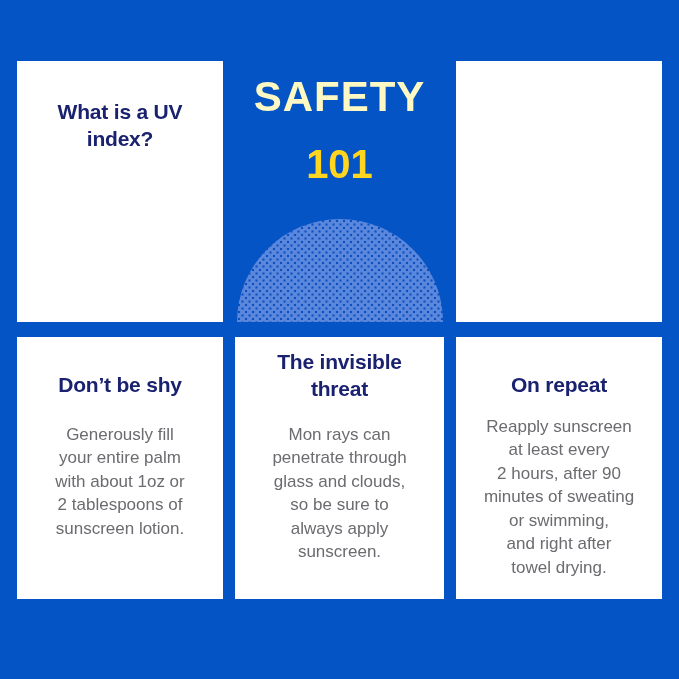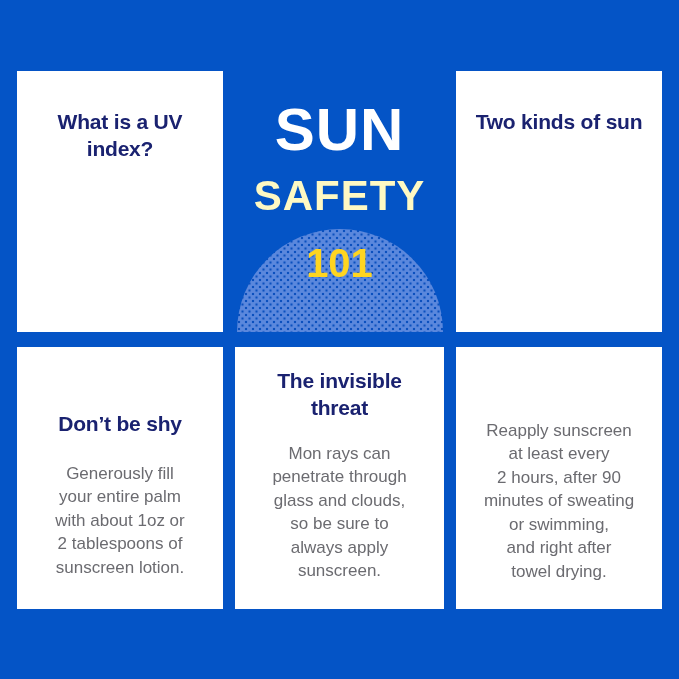--- a/index.html
+++ b/index.html
@@ -17,21 +17,21 @@
     position: relative;
     width: 679px;
     height: 679px;
     background: #0454c6;
   }
 
   
   .grid {
     position: absolute;
     left: 17px;
-    top: 71px;
+    top: 61px;
     width: 645px;
     height: 538px;
     display: grid;
     grid-template-columns: 206px 1fr 206px;
     grid-template-rows: 261px 1fr;
     column-gap: 12px;
     row-gap: 15px;
   }
 
   .card {
@@ -61,23 +61,23 @@
     font-size: 17px;
     line-height: 1.38;
     margin: 0;
     padding: 0 2px;
     white-space: pre-line;
   }
 
   
   .card.r1 { padding-top: 38px; }
   .card.r1 .card-body { margin-top: 6px; }
-  .card.r2 { padding-top: 64px; }
+  .card.r2 { padding-top: 35px; }
   .card.r2 .card-body { margin-top: 16px; }
-  .card.r2.center { padding-top: 21px; }
+  .card.r2.center { padding-top: 12px; }
   .card.r2.center .card-body { margin-top: 12px; }
   .card.r2.right .card-body { margin-top: 8px; }
 
   
   .logo-block {
     position: relative;
     grid-column: 2;
     grid-row: 1;
     display: flex;
     flex-direction: column;
@@ -140,28 +140,25 @@
 
   <div class="grid">
 
     <div class="card r1 left" style="grid-column:1;grid-row:1;">
       <h2 class="card-title">What is a
 UV index?</h2>
     </div>
 
     <div class="logo-block">
       <div class="dome"></div>
-      <div class="brand-sun">SUN</div>
       <div class="brand-safety">SAFETY</div>
       <div class="brand-101">101</div>
     </div>
 
     <div class="card r1 right" style="grid-column:3;grid-row:1;">
-      <h2 class="card-title">Two kinds
-of sun</h2>
     </div>
 
     <div class="card r2 left" style="grid-column:1;grid-row:2;">
       <h2 class="card-title">Don’t be shy</h2>
       <p class="card-body">Generously fill
 your entire palm
 with about 1oz or
 2 tablespoons of
 sunscreen lotion.</p>
     </div>
@@ -171,20 +168,21 @@
 threat</h2>
       <p class="card-body">Mon rays can
 penetrate through
 glass and clouds,
 so be sure to
 always apply
 sunscreen.</p>
     </div>
 
     <div class="card r2 right" style="grid-column:3;grid-row:2;">
+      <h2 class="card-title">On repeat</h2>
       <p class="card-body">Reapply sunscreen
 at least every
 2 hours, after 90
 minutes of sweating
 or swimming,
 and right after
 towel drying.</p>
     </div>
 
   </div>

